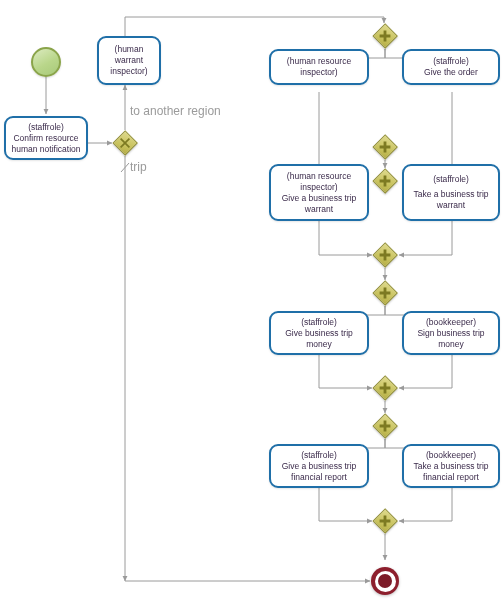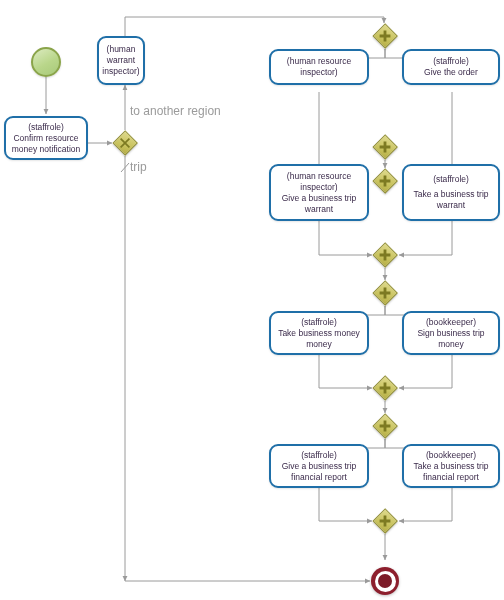--- a/index.html
+++ b/index.html
@@ -246,24 +246,24 @@
     <div class="mark">
       <svg width="14" height="14" viewBox="0 0 14 14">
         <path d="M5.6,1.6 L8.4,1.6 L8.4,5.6 L12.4,5.6 L12.4,8.4 L8.4,8.4 L8.4,12.4 L5.6,12.4 L5.6,8.4 L1.6,8.4 L1.6,5.6 L5.6,5.6 Z" fill="#7d7a22"></path>
       </svg>
     </div>
   </div>
 
   <div class="task" style="left:4px;top:116px;width:84px;height:44px;">
     <span class="ln">(staffrole)</span>
     <span class="ln">Confirm resource</span>
-    <span class="ln">money notification</span>
-  </div>
-
-  <div class="task" style="left:97px;top:36px;width:48px;height:49px;">
+    <span class="ln">human notification</span>
+  </div>
+
+  <div class="task" style="left:97px;top:36px;width:64px;height:49px;">
     <span class="ln">(human</span>
     <span class="ln">warrant</span>
     <span class="ln">inspector)</span>
   </div>
 
   <div class="task" style="left:269px;top:49px;width:100px;height:36px;">
     <span class="ln">(human resource</span>
     <span class="ln">inspector)</span>
   </div>
 
@@ -281,21 +281,21 @@
 
   <div class="task" style="left:402px;top:164px;width:98px;height:57px;">
     <span class="ln">(staffrole)</span>
     <span class="ln" style="height:4px;"></span>
     <span class="ln">Take a business trip</span>
     <span class="ln">warrant</span>
   </div>
 
   <div class="task" style="left:269px;top:311px;width:100px;height:44px;">
     <span class="ln">(staffrole)</span>
-    <span class="ln">Take business money</span>
+    <span class="ln">Give business trip</span>
     <span class="ln">money</span>
   </div>
 
   <div class="task" style="left:402px;top:311px;width:98px;height:44px;">
     <span class="ln">(bookkeeper)</span>
     <span class="ln">Sign business trip</span>
     <span class="ln">money</span>
   </div>
 
   <div class="task" style="left:269px;top:444px;width:100px;height:44px;">

